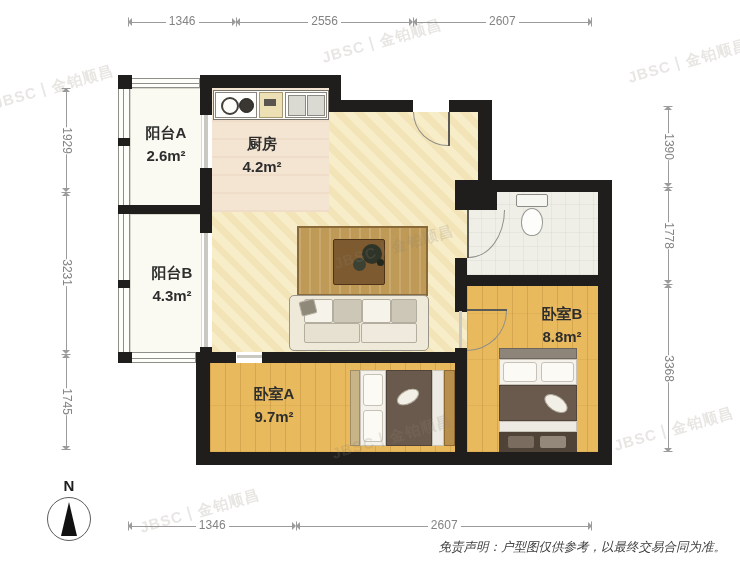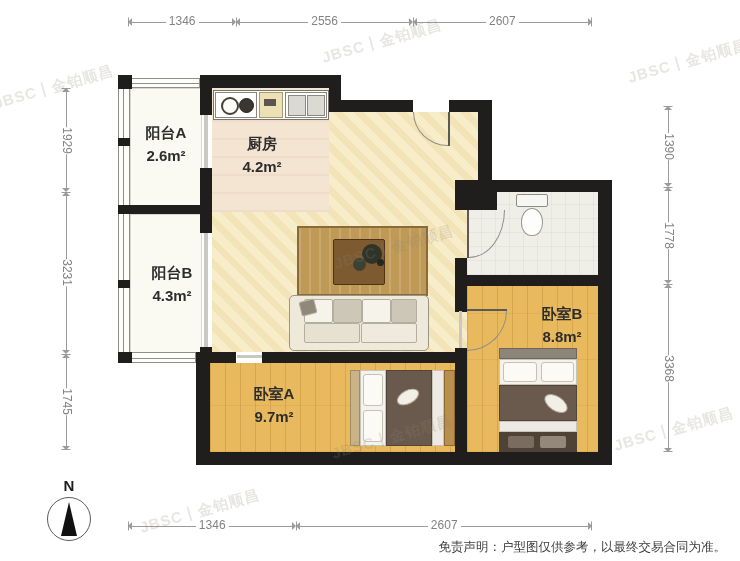--- a/index.html
+++ b/index.html
@@ -69,21 +69,21 @@
   .dimlbl{position:relative;z-index:1;background:#fff;color:#838383;font-size:12px;padding:0 3px;line-height:1.1;}
   .v .dimlbl{transform:rotate(90deg);padding:3px 0;}
 
   
   .compass-n{position:absolute;left:58px;top:477px;width:22px;text-align:center;font-size:15px;font-weight:700;color:#1d1d1d;}
   .compass-circle{position:absolute;left:47px;top:497px;width:44px;height:44px;border:1.5px solid #5c5c5c;border-radius:50%;box-sizing:border-box;background:#fff;}
   .compass-needle{position:absolute;left:61px;top:502px;width:0;height:0;border-left:8px solid rgba(0,0,0,0);border-right:8px solid rgba(0,0,0,0);border-bottom:34px solid #111;}
 
   
   .wm{position:absolute;transform:rotate(-16deg);font-size:15px;font-weight:700;letter-spacing:1px;color:rgba(138,128,115,.20);white-space:nowrap;pointer-events:none;}
-  .disclaimer{position:absolute;right:14px;top:539px;font-size:12.5px;color:#3d3d3d;font-family:"DejaVu Serif","Liberation Serif",serif;}
+  .disclaimer{position:absolute;right:14px;top:539px;font-size:12.5px;color:#3d3d3d;font-family:"DejaVu Serif","Liberation Serif",serif;font-style:italic;}
 </style>
 </head>
 <body>
 
 <div class="canvas">
 
   <div class="floor floor-living" style="left:212px;top:112px;width:266px;height:240px;"></div>
   <div class="floor floor-kitchen" style="left:212px;top:88px;width:117px;height:124px;"></div>
   <div class="floor floor-balcony" style="left:130px;top:88px;width:70px;height:117px;"></div>
   <div class="floor floor-balcony" style="left:130px;top:214px;width:70px;height:138px;"></div>

